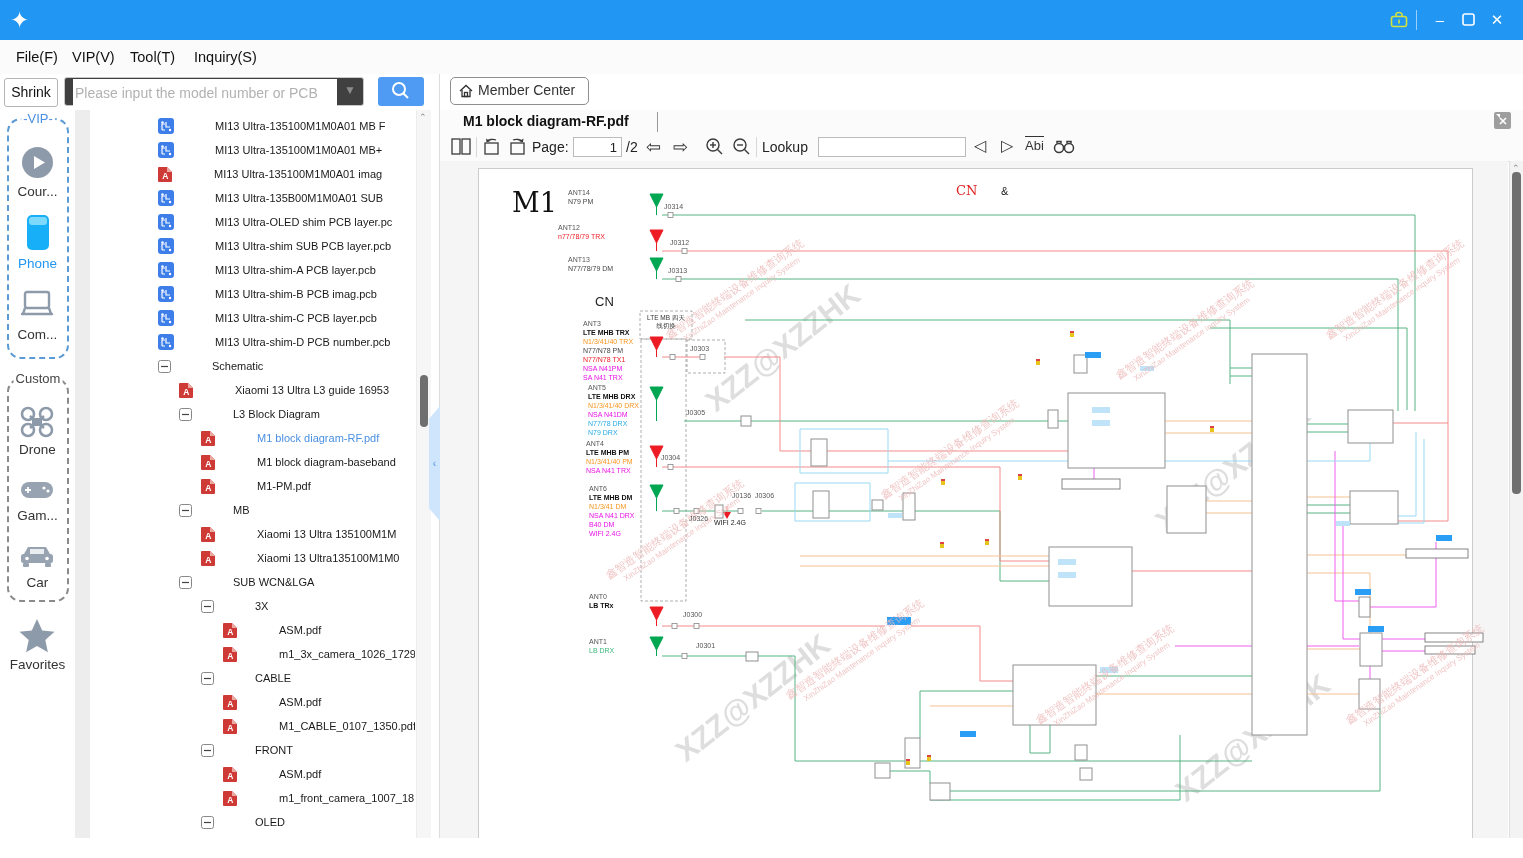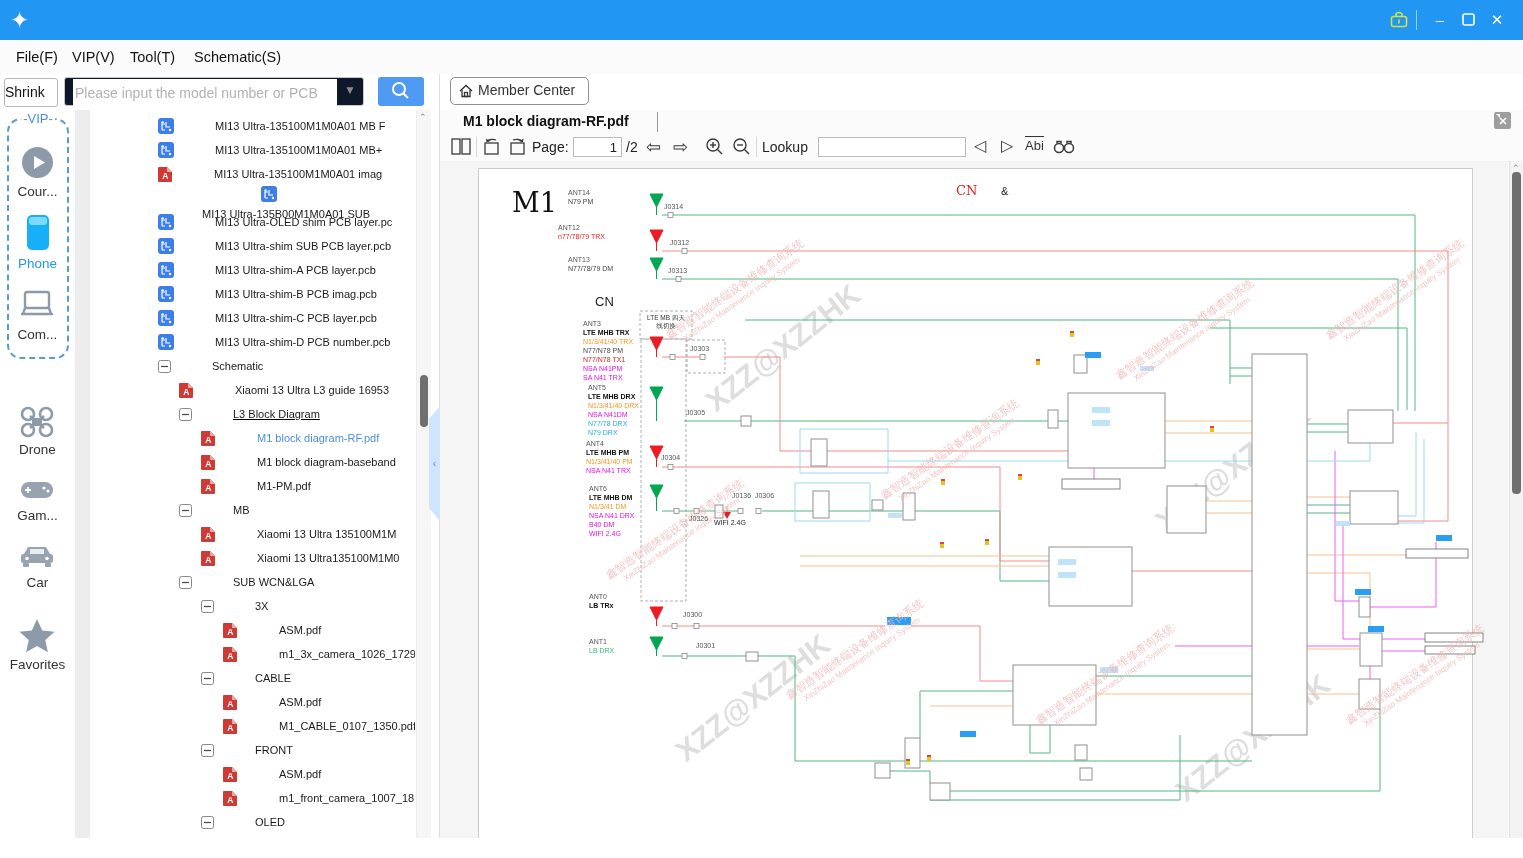--- a/index.html
+++ b/index.html
@@ -9,22 +9,22 @@
   .titlebar{position:absolute;left:0;top:0;width:1523px;height:40px;background:#2196f3;color:#fff;}
   .title-text{position:absolute;left:42px;top:11px;font-size:15px;color:#fff;white-space:nowrap;}
   .logo{position:absolute;left:10px;top:7px;font-size:23px;color:#fff;}
   .winbtn{position:absolute;top:9px;width:24px;height:22px;color:#fff;text-align:center;line-height:22px;font-size:15px;cursor:default;}
   .tbsep{position:absolute;top:10px;width:1px;height:20px;background:rgba(255,255,255,.55);}
   
   .menubar{position:absolute;left:0;top:40px;width:1523px;height:34px;background:#fbfbfb;border-bottom:1px solid #e6e6e6;}
   .menuitem{position:absolute;top:0;height:34px;line-height:34px;font-size:14.5px;color:#111;padding:0 6px;}
   
   .toolbar{position:absolute;left:0;top:74px;width:1523px;height:36px;background:#fff;}
-  .shrink{position:absolute;left:4px;top:4px;width:52px;height:27px;border:1px solid #b5b5b5;border-radius:3px;background:#fff;font-size:14px;color:#111;line-height:27px;}
-  .searchbox{position:absolute;left:64px;top:3px;width:300px;height:29px;border:1px solid #c8c8c8;border-radius:3px;background:#0f172a;box-sizing:border-box;}
+  .shrink{position:absolute;left:4px;top:4px;width:52px;height:27px;border:1px solid #b5b5b5;border-radius:3px;background:#fff;font-size:14px;color:#111;text-align:center;line-height:27px;}
+  .searchbox{position:absolute;left:64px;top:3px;width:300px;height:29px;border:1px solid #c8c8c8;border-radius:3px;background:#404040;box-sizing:border-box;}
   .searchbox input{position:absolute;left:8px;top:1px;width:260px;height:25px;border:none;outline:none;font-size:14px;color:#333;font-family:"Liberation Sans",sans-serif;}
   .searchbox input::placeholder{color:#b2b2b2;}
   .chev{position:absolute;right:7px;top:5px;color:#8a8a8a;font-size:12px;}
   .searchbtn{position:absolute;left:378px;top:3px;width:46px;height:29px;background:#4f9bf3;border-radius:3px;}
   .memberbtn{position:absolute;left:450px;top:3px;width:137px;height:26px;border:1px solid #8f8f8f;border-radius:5px;background:#fff;font-size:14px;color:#333;}
   .memberbtn span{position:absolute;left:27px;top:4px;}
   .vline{position:absolute;left:439px;top:74px;width:1px;height:764px;background:#ddd;}
   
   .tabbar{position:absolute;left:440px;top:110px;width:1083px;height:24px;background:#fbfbfb;border-bottom:1px solid #e0e0e0;}
   .tablabel{position:absolute;left:23px;top:3px;font-size:14px;font-weight:bold;color:#111;}
@@ -98,21 +98,21 @@
           <rect x="1" y="1" width="11" height="11" rx="2" fill="none" stroke="#fff" stroke-width="1.6"></rect>
         </svg>
     </span>
     <span class="winbtn" style="left:1485px;">✕</span>
   </div>
 
   <div class="menubar">
     <span class="menuitem" style="left:10px;">File(F)</span>
     <span class="menuitem" style="left:66px;">VIP(V)</span>
     <span class="menuitem" style="left:124px;">Tool(T)</span>
-    <span class="menuitem" style="left:188px;">Schematic(S)</span>
+    <span class="menuitem" style="left:188px;">Inquiry(S)</span>
   </div>
 
   <div class="toolbar">
     <div class="shrink">Shrink</div>
     <div class="searchbox">
       <input placeholder="Please input the model number or PCB" style="">
       <span class="chev">▼</span>
     </div>
     <div class="searchbtn">
       <svg width="46" height="29" viewBox="0 0 46 29">
@@ -235,20 +235,23 @@
       <svg width="34" height="28" viewBox="0 0 34 28">
           <g fill="none" stroke="#8d9aa9" stroke-width="2.4">
             <rect x="5" y="2" width="24" height="16" rx="2"></rect>
             <path d="M2 24 h30" stroke-linecap="round"></path>
             <path d="M5 18 L3 24 M29 18 L31 24"></path>
           </g>
         </svg>
     </div>
     <div class="sideitem-label" style="top:217px;">Com...</div>
 
+    <div class="groupbox custom" style="left:7px;top:268px;width:58px;height:220px;">
+      <span class="grouplabel">Custom</span>
+    </div>
     <div class="abs" style="left:20px;top:296px;">
       <svg width="34" height="32" viewBox="0 0 34 32">
           <g fill="#8d9aa9">
             <circle cx="8" cy="8" r="6" fill="none" stroke="#8d9aa9" stroke-width="2.6"></circle>
             <circle cx="26" cy="8" r="6" fill="none" stroke="#8d9aa9" stroke-width="2.6"></circle>
             <circle cx="8" cy="24" r="6" fill="none" stroke="#8d9aa9" stroke-width="2.6"></circle>
             <circle cx="26" cy="24" r="6" fill="none" stroke="#8d9aa9" stroke-width="2.6"></circle>
             <rect x="12" y="12" width="10" height="8" rx="2"></rect>
             <path d="M10 10 l14 12 M24 10 l-14 12" stroke="#8d9aa9" stroke-width="2.4"></path>
           </g>
@@ -314,21 +317,21 @@
       <div class="treerow" style="top: 52px; left: 68px;">
         <span style="display: flex;">
           <svg width="15" height="17" viewBox="0 0 15 17">
             <path d="M1 1 h8 l5 5 v9 a1 1 0 0 1 -1 1 h-12 a1 1 0 0 1 -1 -1 v-13 a1 1 0 0 1 1 -1 z" fill="#ce3a36"></path>
             <path d="M9 1 l5 5 h-5 z" fill="#eda8a4"></path>
             <text x="7.2" y="13" font-size="8.5" fill="#fff" text-anchor="middle" font-weight="bold" font-family="Liberation Sans,sans-serif">A</text>
           </svg>
         </span>
         <span class="lbl">MI13 Ultra-135100M1M0A01 imag</span>
       </div>
-      <div class="treerow" style="top: 76px; left: 77px; flex-direction: column;">
+      <div class="treerow" style="top: 76px; left: 68px;">
         <span style="display: flex;">
           <svg width="16" height="16" viewBox="0 0 16 16">
             <rect width="16" height="16" rx="3" fill="#3d7ee8"></rect>
             <path d="M4 12 V6 h3 M8 4 v5 h4 M4 12 h3" stroke="#fff" stroke-width="1.2" fill="none"></path>
             <circle cx="4.5" cy="4.5" r="1.2" fill="#fff"></circle>
             <circle cx="12" cy="12" r="1.2" fill="#fff"></circle>
           </svg>
         </span>
         <span class="lbl">MI13 Ultra-135B00M1M0A01 SUB</span>
       </div>
@@ -410,21 +413,21 @@
       <div class="treerow" style="top: 268px; left: 89px;">
         <span style="display: flex;">
           <svg width="15" height="17" viewBox="0 0 15 17">
             <path d="M1 1 h8 l5 5 v9 a1 1 0 0 1 -1 1 h-12 a1 1 0 0 1 -1 -1 v-13 a1 1 0 0 1 1 -1 z" fill="#ce3a36"></path>
             <path d="M9 1 l5 5 h-5 z" fill="#eda8a4"></path>
             <text x="7.2" y="13" font-size="8.5" fill="#fff" text-anchor="middle" font-weight="bold" font-family="Liberation Sans,sans-serif">A</text>
           </svg>
         </span>
         <span class="lbl">Xiaomi 13 Ultra L3 guide 16953</span>
       </div>
-      <div class="treerow" style="top: 292px; left: 89px; text-decoration: underline;">
+      <div class="treerow" style="top: 292px; left: 89px;">
         <span style="display: flex;">
           <svg width="13" height="13" viewBox="0 0 13 13">
             <rect x="0.5" y="0.5" width="12" height="12" rx="2" fill="#fff" stroke="#888"></rect>
             <line x1="3" y1="6.5" x2="10" y2="6.5" stroke="#444" stroke-width="1.2"></line>
           </svg>
         </span>
         <span class="lbl">L3 Block Diagram</span>
       </div>
       <div class="treerow sel" style="top: 316px; left: 111px;">
         <span style="display: flex;">

